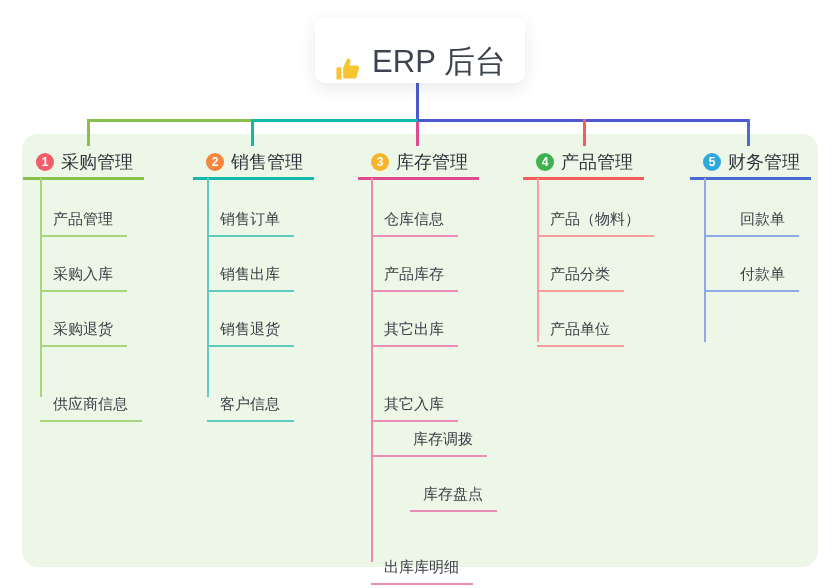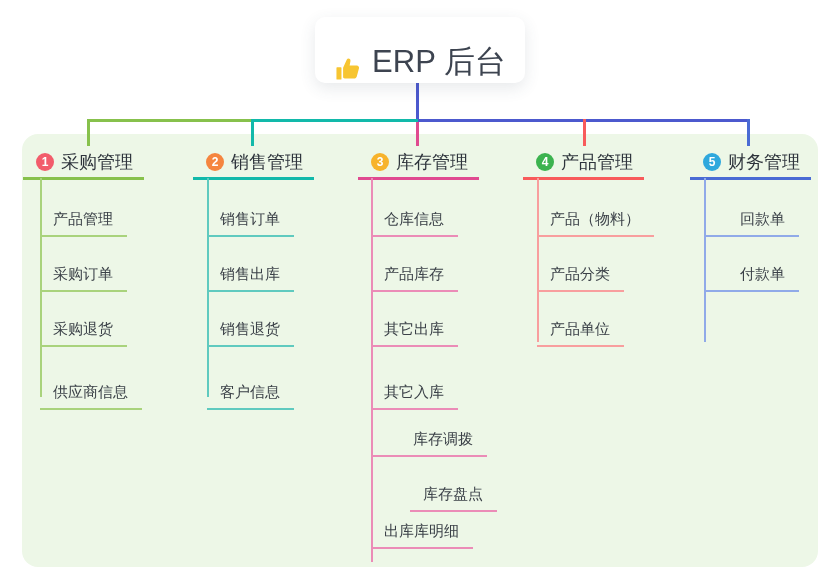--- a/index.html
+++ b/index.html
@@ -50,22 +50,22 @@
   .tr5{left:704px;height:164px;background:#90aae8;}
   
   .child{position:absolute;height:34px;display:flex;align-items:flex-end;
          padding:0 14px 6px 13px;border-bottom-style:solid;border-bottom-width:2px;
          font-size:15px;color:#3b4148;white-space:nowrap;}
   .c1{left:40px;border-bottom-color:#a9d37c;}
   .c2{left:207px;border-bottom-color:#5fcabf;}
   .c3{left:371px;border-bottom-color:#eb8cb7;}
   .c4{left:537px;border-bottom-color:#f89e9e;}
   .c5{left:704px;border-bottom-color:#90aae8;padding-left:36px;}
-  .r0{top:195px;} .r1{top:250px;} .r2{top:305px;} .r3{top:368px;text-align:right;}
-  .r4{top:415px;padding-left:42px;} .r5{top:470px;margin-left:39px;} .r6{top:507px;}
+  .r0{top:195px;} .r1{top:250px;} .r2{top:305px;} .r3{top:380px;text-align:right;}
+  .r4{top:415px;padding-left:42px;} .r5{top:470px;margin-left:39px;} .r6{top:543px;}
 </style>
 </head>
 <body>
 
 <div class="canvas">
 
   <div class="panel"></div>
 
   <div class="line ln-blue root-drop"></div>
   <div class="line ln-green bus-g"></div>
@@ -89,21 +89,21 @@
 
   <div class="title t1">
     <span class="badge bg1">1</span>
     <span>采购管理</span>
   </div>
   <div class="trunk tr1"></div>
   <div class="child c1 r0">
       <span>产品管理</span>
     </div>
   <div class="child c1 r1">
-      <span>采购订单</span>
+      <span>采购入库</span>
     </div>
   <div class="child c1 r2">
       <span>采购退货</span>
     </div>
   <div class="child c1 r3">
       <span>供应商信息</span>
     </div>
 
   <div class="title t2">
     <span class="badge bg2">2</span>

